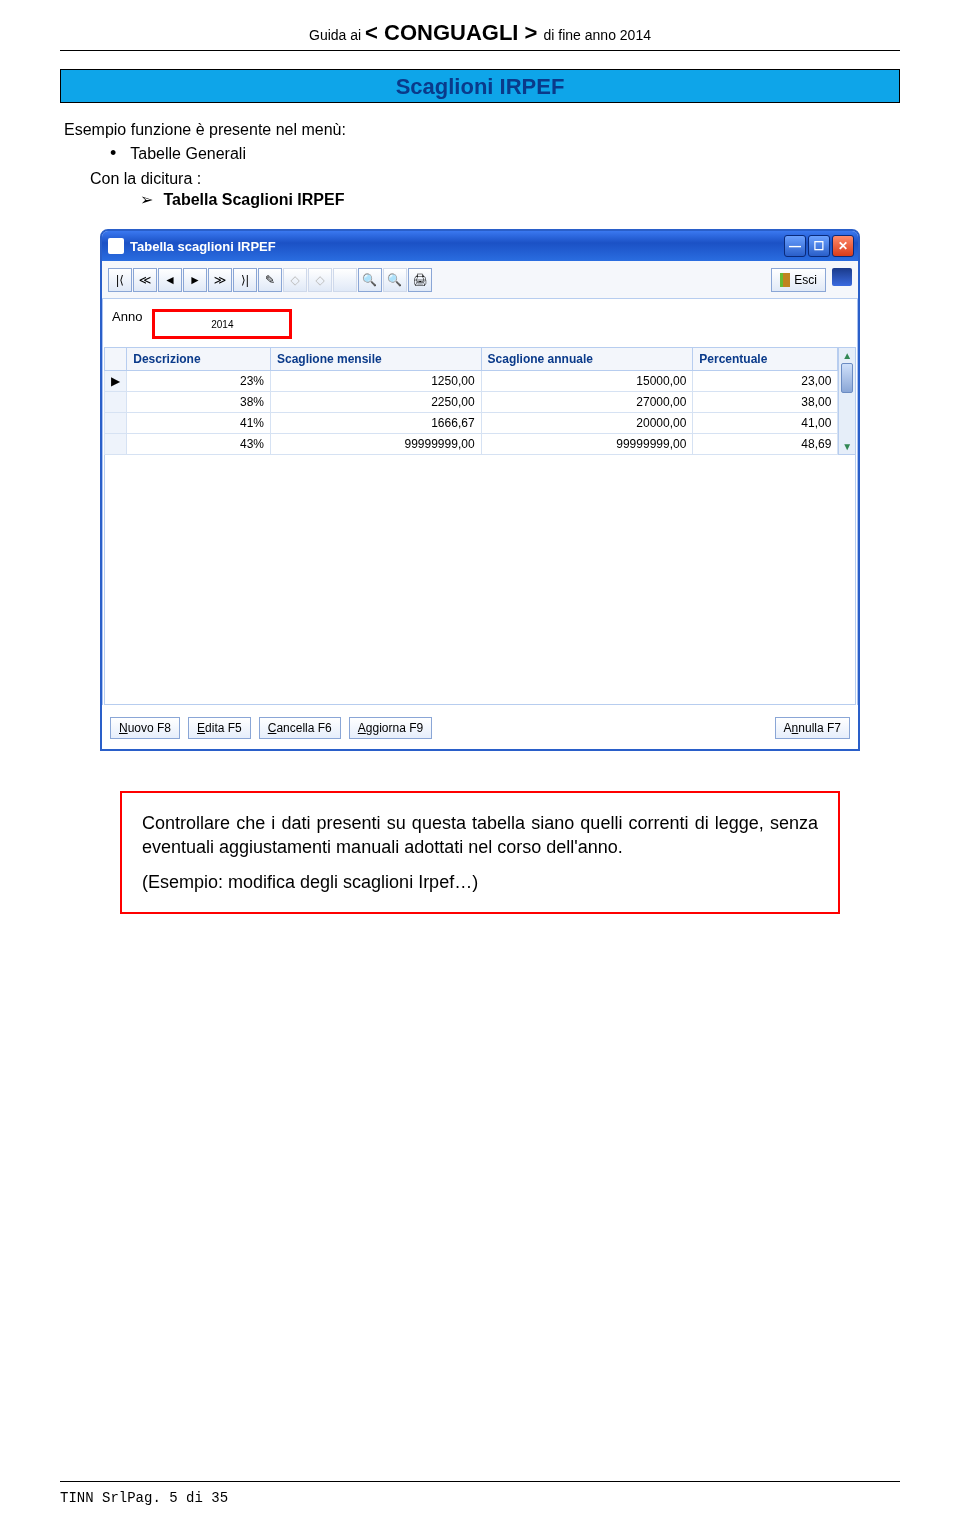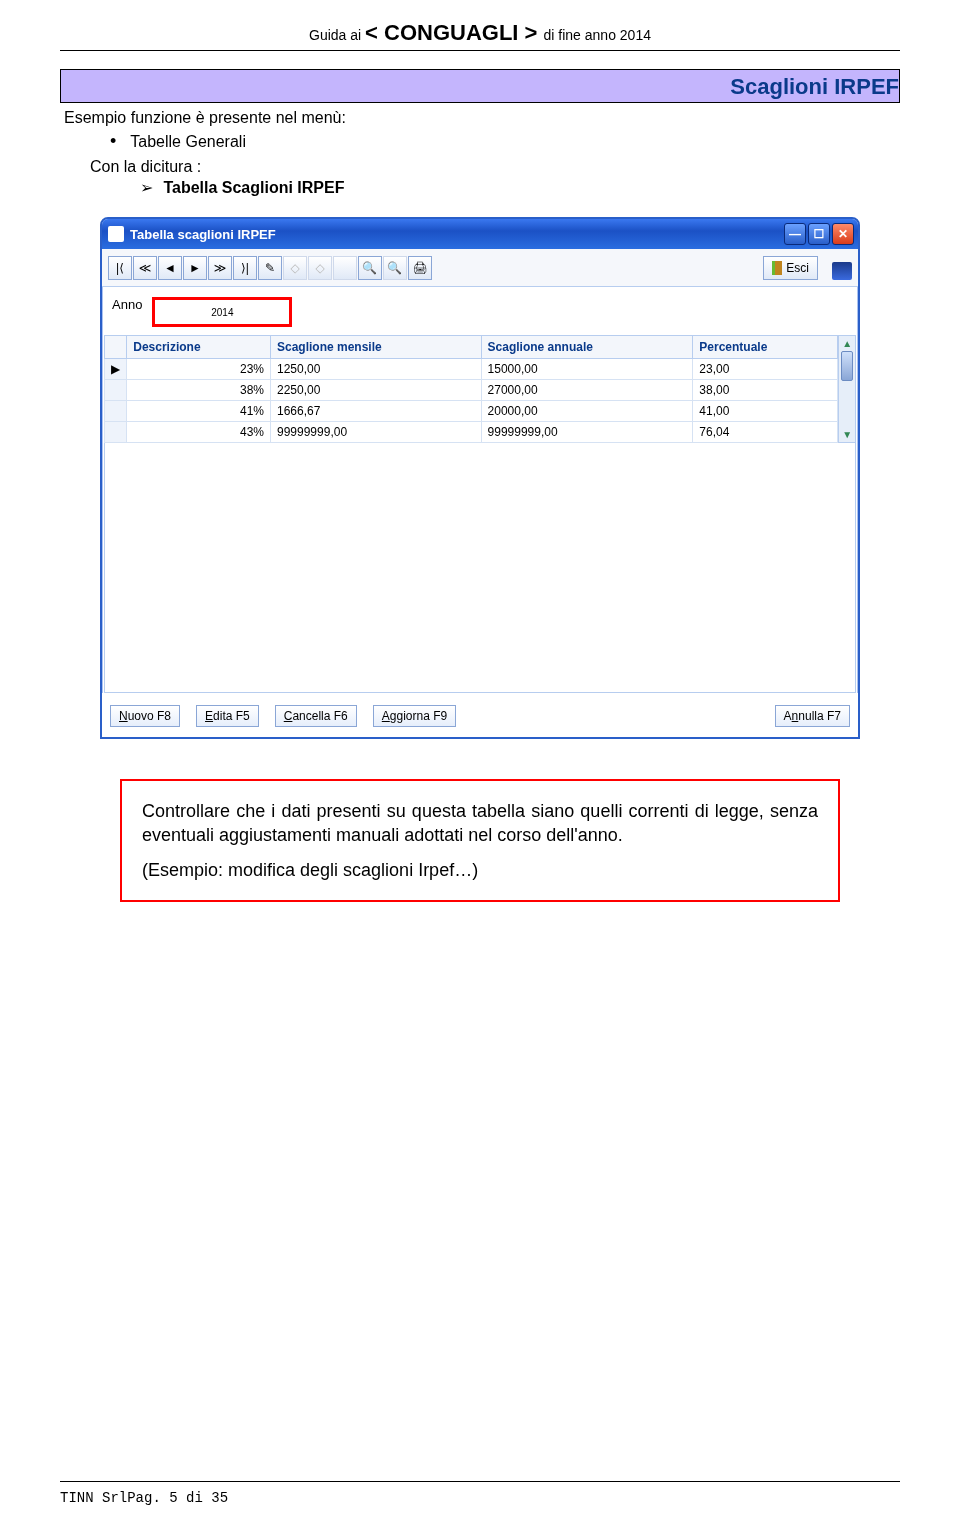--- a/index.html
+++ b/index.html
@@ -20,25 +20,25 @@
     font-size: 14px;
     padding-bottom: 4px;
     border-bottom: 1px solid #000;
     margin-bottom: 18px;
   }
   .header .big {
     font-size: 22px;
     font-weight: bold;
   }
   .title-box {
-    background: #c4b5fd;
+    background: #0ea5e9;
     border: 1px solid #000;
-    text-align: right;
+    text-align: center;
     padding: 4px 0 2px 0;
-    margin-bottom: 6px;
+    margin-bottom: 18px;
   }
   .title-box span {
     color: #0a3a8a;
     font-weight: bold;
     font-size: 22px;
   }
   .intro {
     font-size: 16px;
     margin: 0 0 2px 4px;
   }
@@ -121,21 +121,21 @@
   }
   .tool-group { display: flex; gap: 1px; }
   .tool-btn {
     width: 24px; height: 24px;
     border: 1px solid #8aa6d6;
     background: linear-gradient(#fff,#e0e9f7);
     display: flex; align-items: center; justify-content: center;
     font-size: 12px;
   }
   .tool-btn.disabled { color: #bbb; border-color: #cfd9eb; }
-  .tool-right { display: flex; align-items: flex-end; gap: 14px; }
+  .tool-right { display: flex; align-items: flex-start; gap: 6px; }
   .esci-btn {
     height: 24px;
     padding: 0 8px;
     border: 1px solid #8aa6d6;
     background: linear-gradient(#fff,#e0e9f7);
     display: flex; align-items: center; gap: 4px;
     font-size: 12px;
   }
   .door { width: 10px; height: 14px; background: #c0841e; border-left: 3px solid #6b3; }
   .book { width: 20px; height: 18px; background: linear-gradient(#1a3a8a,#3a6adf); border-radius: 2px; }
@@ -174,21 +174,21 @@
   table.grid th.first { width: 18px; }
   table.grid td {
     border: 1px solid #d6e2f3;
     padding: 3px 6px;
     height: 20px;
   }
   table.grid td.rowhdr {
     background: #eef3fb;
     width: 18px;
   }
-  table.grid td.num { }
+  table.grid td.num { text-align: right; }
   table.grid td.txt { text-align: right; }
   .side-scroll {
     width: 18px;
     background: #e6eef9;
     border: 1px solid #b7cdef;
     display: flex;
     flex-direction: column;
     justify-content: space-between;
     align-items: center;
     padding: 2px 0;
@@ -213,21 +213,21 @@
     justify-content: space-between;
     padding: 12px 8px 10px 8px;
     font-size: 12px;
     background: #fff;
   }
   .bottom-bar .btn {
     border: 1px solid #8aa6d6;
     padding: 3px 8px;
     background: linear-gradient(#fff,#e6eefb);
   }
-  .bottom-bar .left { display: flex; gap: 16px; }
+  .bottom-bar .left { display: flex; gap: 8px; }
   .btn u { text-decoration: underline; }
 
   
   .info-box {
     border: 2px solid red;
     width: 720px;
     margin: 0 auto;
     padding: 18px 20px;
     font-size: 18px;
     line-height: 1.35;
@@ -350,21 +350,21 @@
             <td class="txt">41%</td>
             <td class="num">1666,67</td>
             <td class="num">20000,00</td>
             <td class="num">41,00</td>
           </tr>
           <tr>
             <td class="rowhdr"></td>
             <td class="txt">43%</td>
             <td class="num">99999999,00</td>
             <td class="num">99999999,00</td>
-            <td class="num">76,04</td>
+            <td class="num">48,69</td>
           </tr>
         </tbody>
       </table>
       <div class="side-scroll">
         <div>▲</div>
         <div class="scroll-thumb"></div>
         <div style="flex:1"></div>
         <div>▼</div>
       </div>
     </div>

